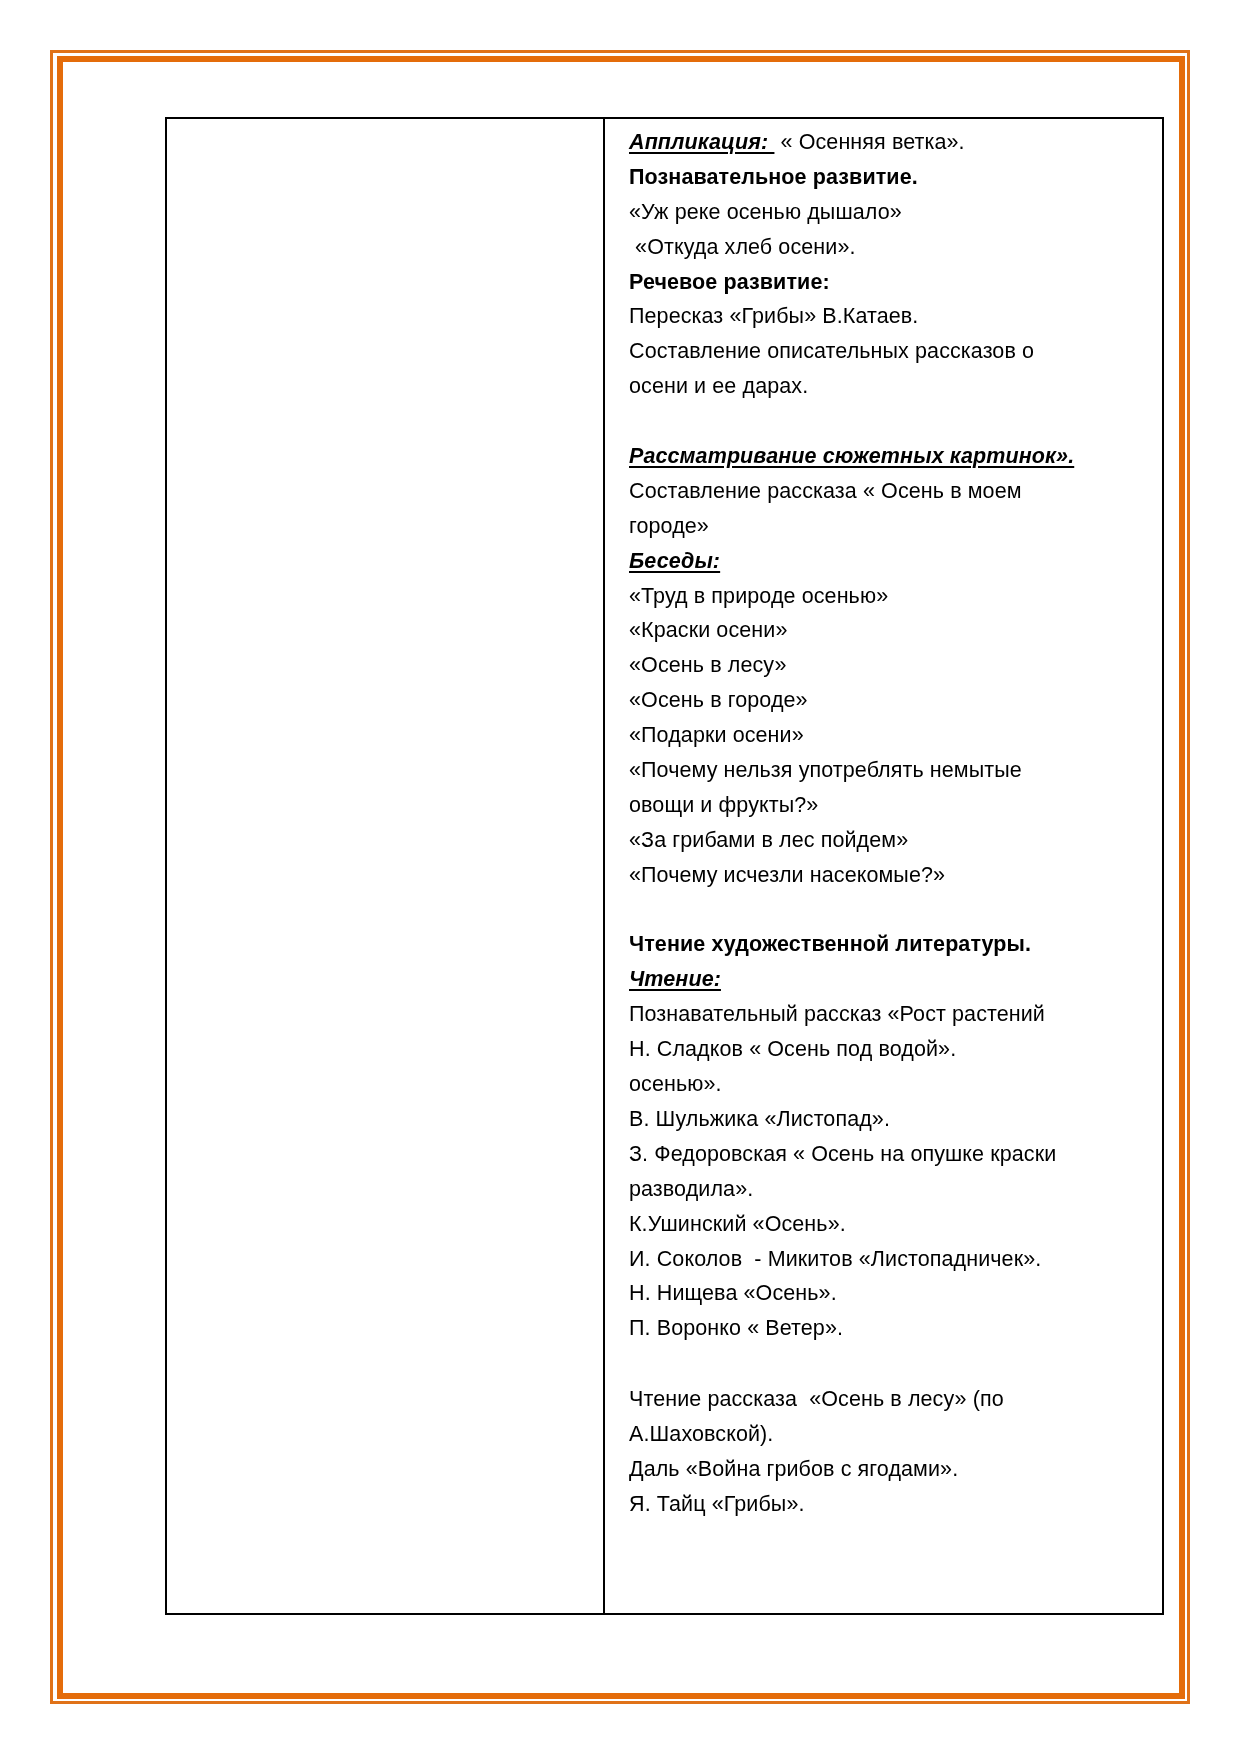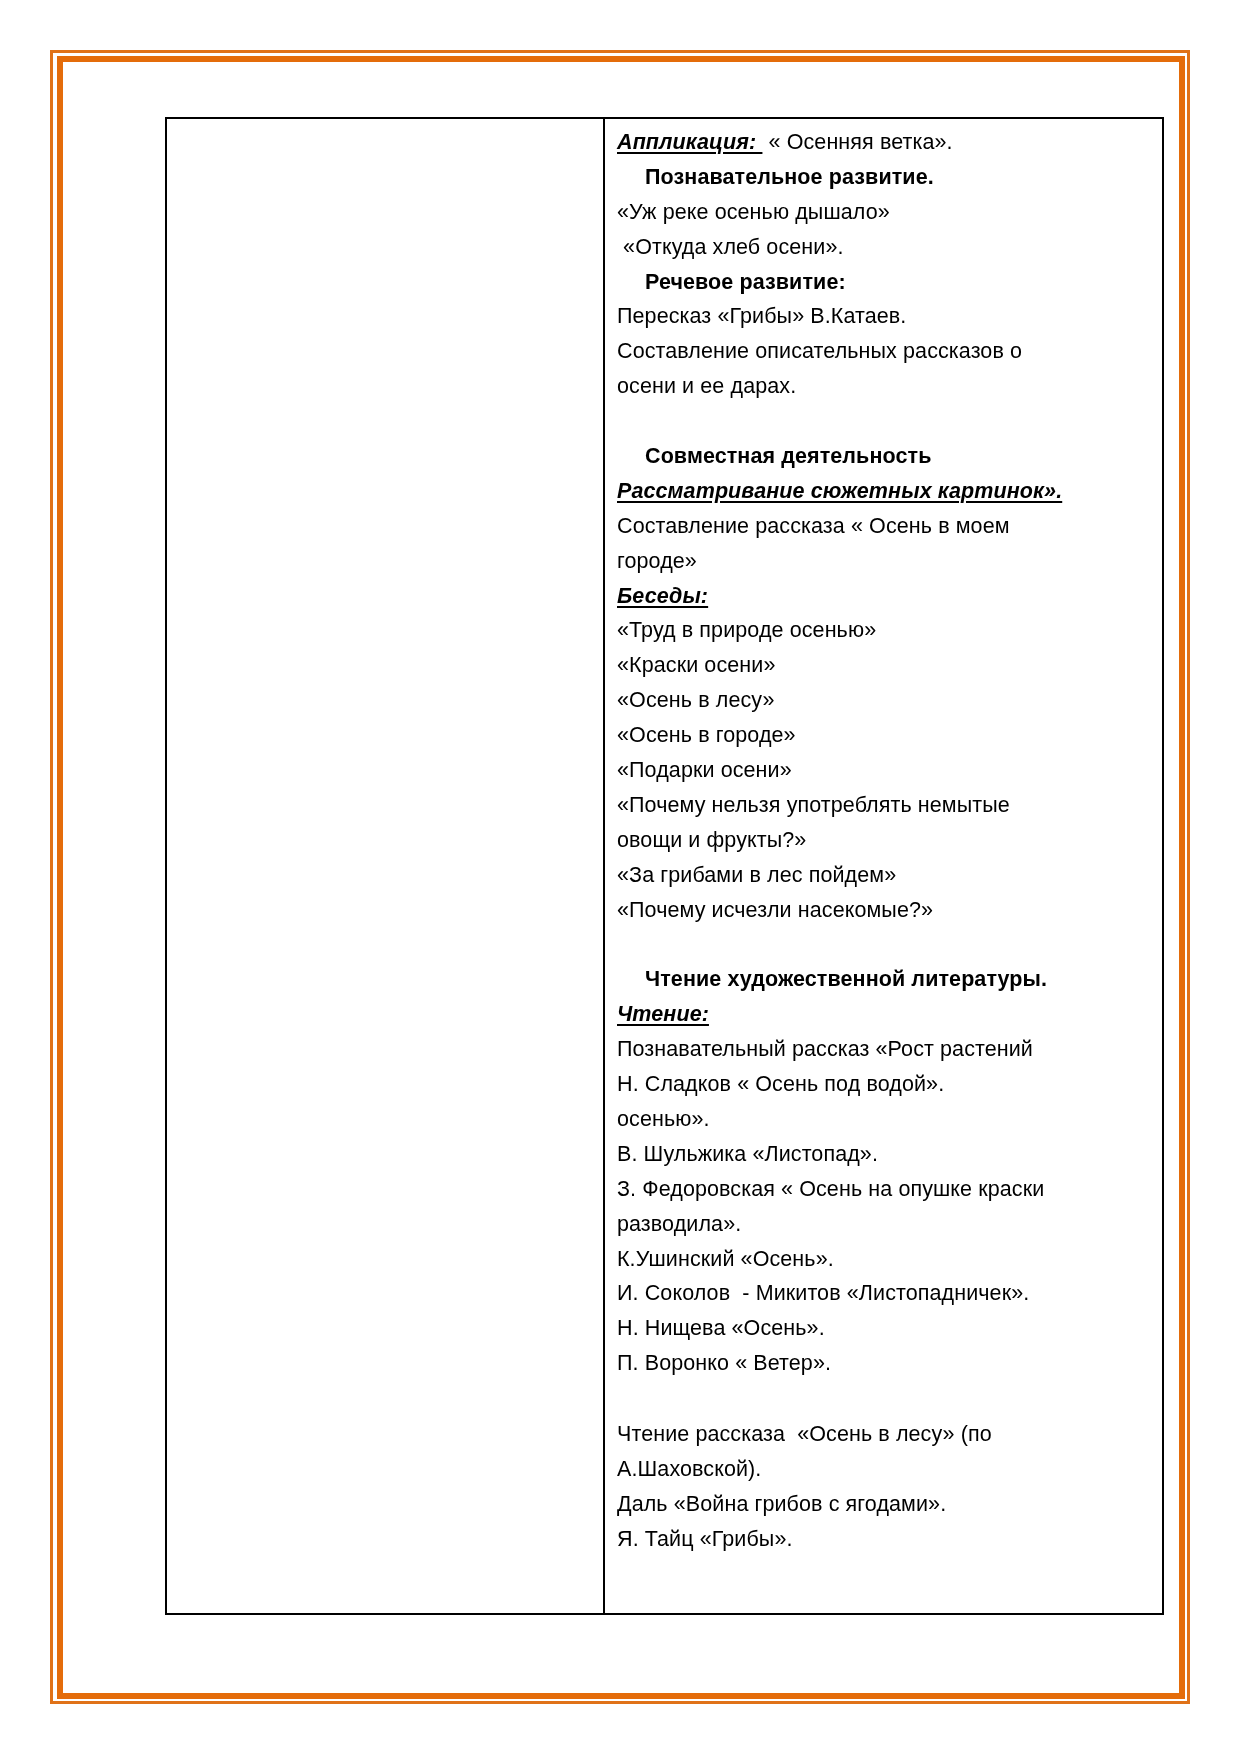--- a/index.html
+++ b/index.html
@@ -1,23 +1,23 @@
 <!DOCTYPE html>
 <html><head>
 <meta charset="utf-8">
 <style>
   html, body { margin: 0; padding: 0; background: #ffffff; }
   body { width: 1240px; height: 1754px; position: relative; overflow: hidden; font-family: "Liberation Sans", "DejaVu Sans", sans-serif; }
   .frame-outer { position: absolute; left: 50px; top: 50px; width: 1140px; height: 1654px; box-sizing: border-box; border: 3px solid #e07218; }
   .frame-inner { position: absolute; left: 57px; top: 56px; width: 1128px; height: 1643px; box-sizing: border-box; border: 6px solid #e46c0a; }
   .doc-table { position: absolute; left: 165px; top: 117px; width: 999px; height: 1498px; box-sizing: border-box; border: 2px solid #000; display: flex; }
   .col-left { width: 438px; height: 100%; border-right: 2px solid #000; box-sizing: border-box; }
-  .col-right { flex: 1; padding: 6px 10px 0 12px; box-sizing: border-box; }
+  .col-right { flex: 1; padding: 6px 10px 0 24px; box-sizing: border-box; }
   .line { font-size: 21.5px; line-height: 34.9px; height: 34.9px; color: #000; white-space: nowrap; letter-spacing: 0.1px; }
-  .bold { font-weight: bold; margin-left: 28px; }
+  .bold { font-weight: bold; }
   .bi-u { font-weight: bold; font-style: italic; text-decoration: underline; text-decoration-thickness: 2px; text-underline-offset: 3px; }
   .blank { height: 34.9px; }
 </style>
 </head>
 <body>
 
 <div class="frame-outer"></div>
 <div class="frame-inner"></div>
 
 <div class="doc-table">
@@ -30,21 +30,20 @@
     <div class="line">«Уж реке осенью дышало»</div>
     <div class="line" style="white-space:pre;"> «Откуда хлеб осени».</div>
 
     <div class="line bold">Речевое развитие:</div>
     <div class="line">Пересказ «Грибы» В.Катаев.</div>
     <div class="line">Составление описательных рассказов о</div>
     <div class="line">осени и ее дарах.</div>
 
     <div class="blank"></div>
 
-    <div class="line bold">Совместная деятельность</div>
     <div class="line bi-u">Рассматривание сюжетных картинок».</div>
     <div class="line">Составление рассказа « Осень в моем</div>
     <div class="line">городе»</div>
 
     <div class="line"><span class="bi-u">Беседы:</span></div>
     <div class="line">«Труд в природе осенью»</div>
     <div class="line">«Краски осени»</div>
     <div class="line">«Осень в лесу»</div>
     <div class="line">«Осень в городе»</div>
     <div class="line">«Подарки осени»</div>

